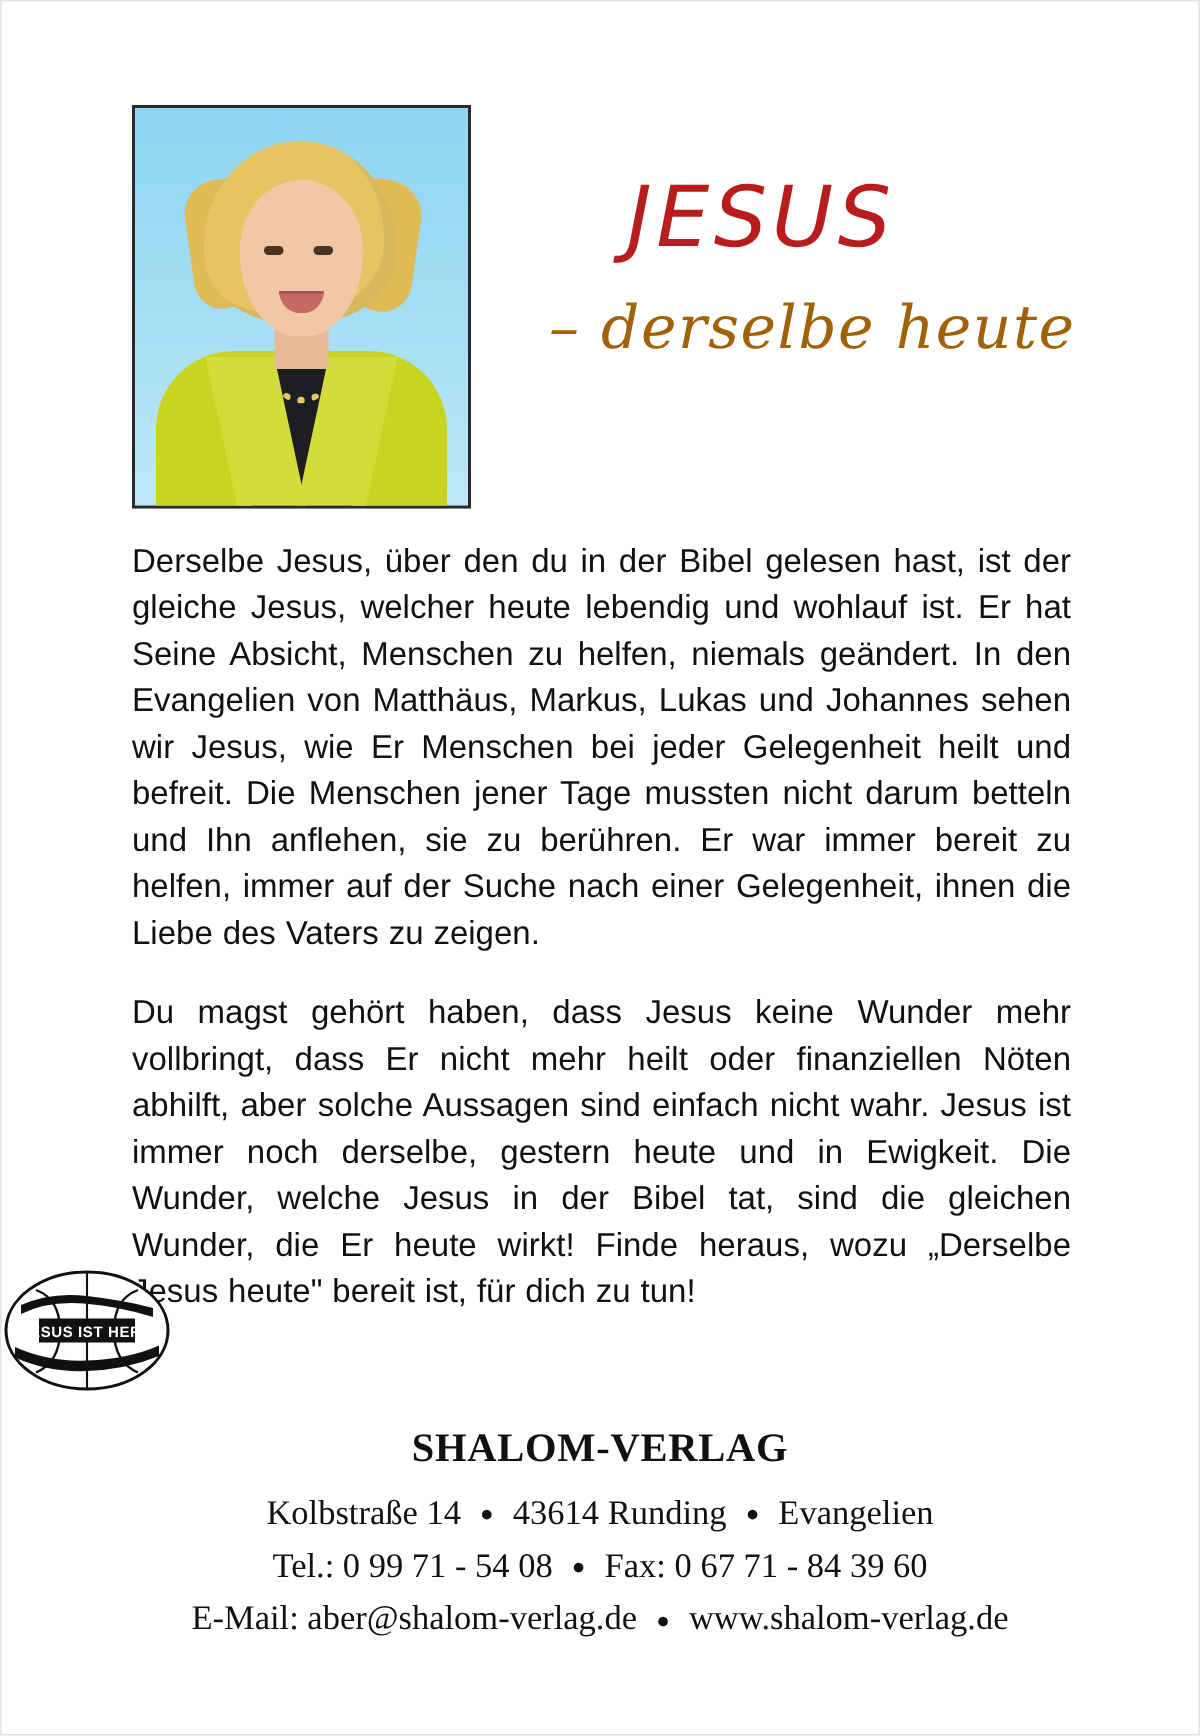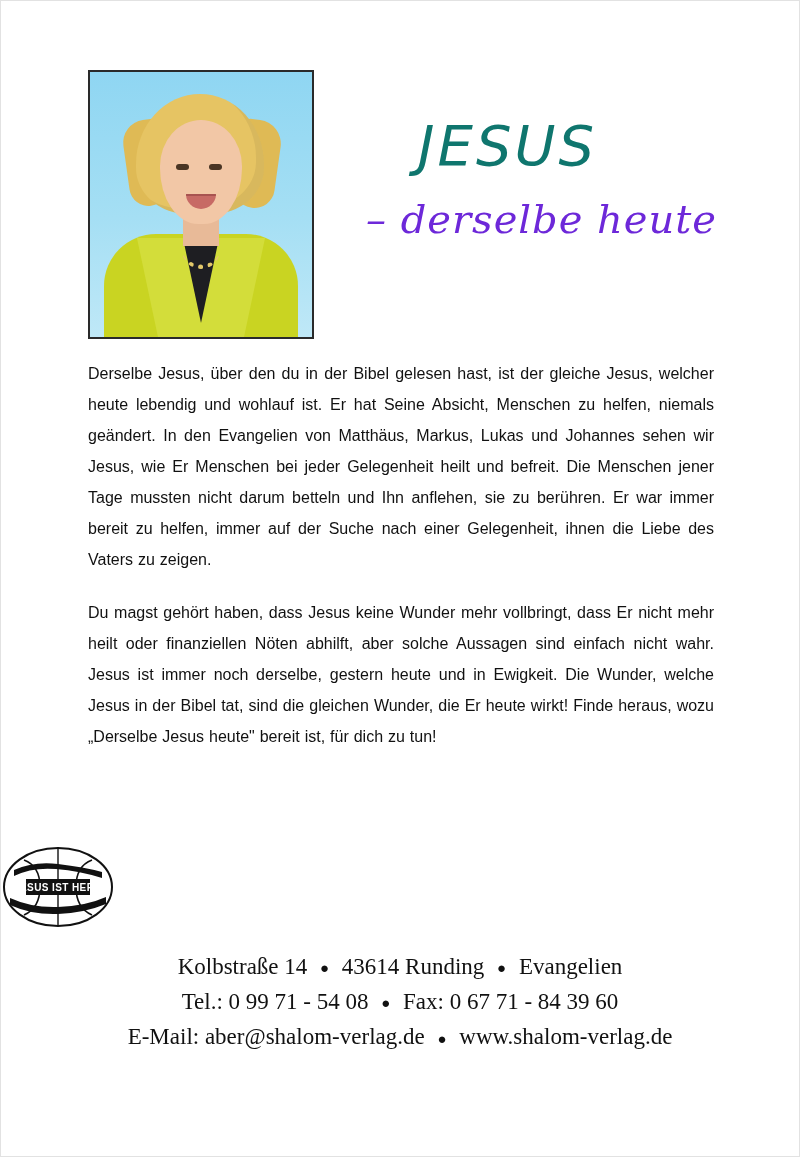--- a/index.html
+++ b/index.html
@@ -147,50 +147,50 @@
 
   .title-block {
     position: absolute;
     left: 340px;
     top: 118px;
     width: 440px;
     text-align: center;
   }
   .title-main {
     font-family: "DejaVu Sans", sans-serif;
-    color: #0f766e;
+    color: #b91c1c;
     font-size: 56px;
     letter-spacing: 3px;
     font-weight: 400;
     font-style: italic;
     line-height: 1;
     text-align: left;
     padding-left: 78px;
   }
   .title-sub {
     font-family: "DejaVu Serif", serif;
-    color: #6d28d9;
+    color: #a16207;
     font-size: 40px;
     font-style: italic;
     margin-top: 22px;
     text-align: left;
     padding-left: 26px;
     letter-spacing: 1px;
   }
 
   
   .body-copy {
     position: absolute;
     left: 88px;
     top: 358px;
     width: 626px;
   }
   .para {
     font-family: "Liberation Sans", sans-serif;
-    font-size: 16px;
+    font-size: 22px;
     line-height: 31px;
     color: #111;
     text-align: justify;
     margin: 0 0 22px 0;
     word-spacing: 0.5px;
   }
 
   
   .logo-wrap {
     position: absolute;
@@ -278,20 +278,21 @@
         <path d="M24 14 q16 6 16 27 q0 21 -16 28" fill="none" stroke="#111" stroke-width="1.6"></path>
         <path d="M92 14 q-16 6 -16 27 q0 21 16 28" fill="none" stroke="#111" stroke-width="1.6"></path>
         <path d="M58 2 l0 78" stroke="#111" stroke-width="1.4" fill="none"></path>
         <rect x="26" y="33" width="64" height="16" fill="#111"></rect>
         <text x="58" y="45" font-family="Liberation Sans, sans-serif" font-size="10" fill="#ffffff" text-anchor="middle" font-weight="bold" letter-spacing="0.4">JESUS IST HERR</text>
       </svg>
     </span>
   </div>
 
   <div class="footer">
+    <div class="publisher">SHALOM-VERLAG</div>
     <div class="footer-line">
       <span>Kolbstraße 14</span>
       <span class="sep">●</span>
       <span>43614 Runding</span>
       <span class="sep">●</span>
       <span>Evangelien</span>
     </div>
     <div class="footer-line">
       <span>Tel.: 0 99 71 - 54 08</span>
       <span class="sep">●</span>

